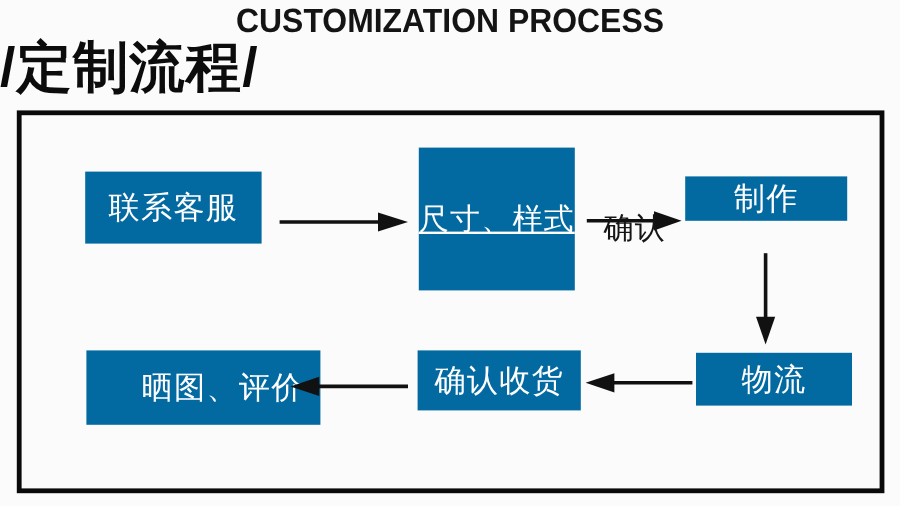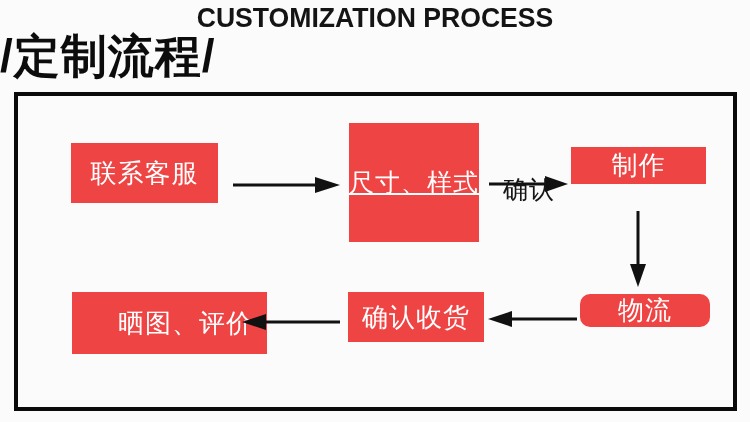--- a/index.html
+++ b/index.html
@@ -43,34 +43,34 @@
     left: 14px;
     top: 92px;
     width: 723px;
     height: 319px;
     box-sizing: border-box;
     border: 4px solid #0a0a0a;
     background: transparent;
   }
   .node {
     position: absolute;
-    background: #ef4444;
+    background: #0369a1;
     color: #ffffff;
     display: flex;
     align-items: center;
     justify-content: center;
     font-size: 26px;
     font-weight: 500;
     white-space: nowrap;
     letter-spacing: 1px;
   }
   .node-1 { left: 71px;  top: 143px; width: 147px; height: 60px; }
   .node-2 { left: 349px; top: 123px; width: 130px; height: 119px; font-size: 25px; text-decoration: underline; }
   .node-3 { left: 571px; top: 147px; width: 135px; height: 37px; }
-  .node-4 { left: 580px; top: 294px; width: 130px; height: 33px; border-radius: 10px; }
+  .node-4 { left: 580px; top: 294px; width: 130px; height: 44px; }
   .node-5 { left: 348px; top: 292px; width: 136px; height: 50px; }
   .node-6 { left: 72px;  top: 292px; width: 163px; height: 62px; padding-left: 32px; }
   .arrows {
     position: absolute;
     left: 0;
     top: 0;
     width: 750px;
     height: 422px;
     pointer-events: none;
   }

